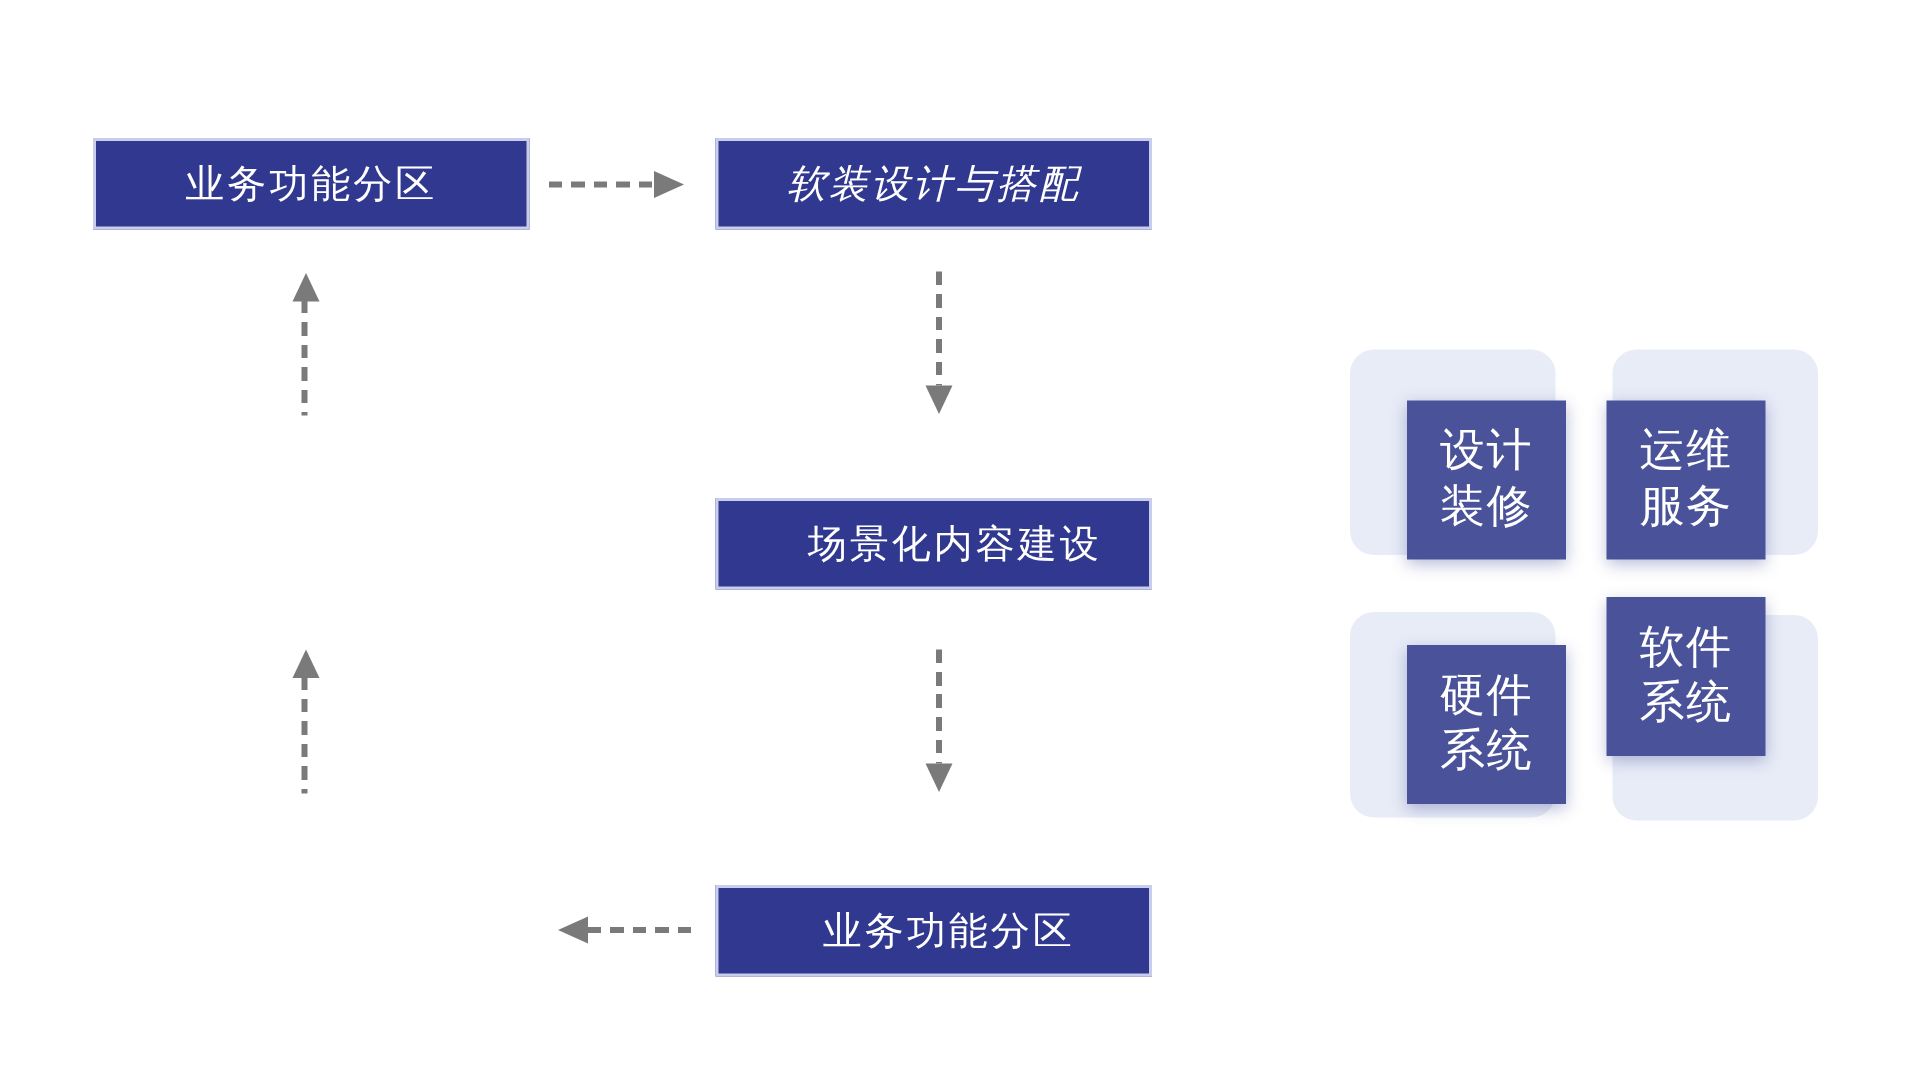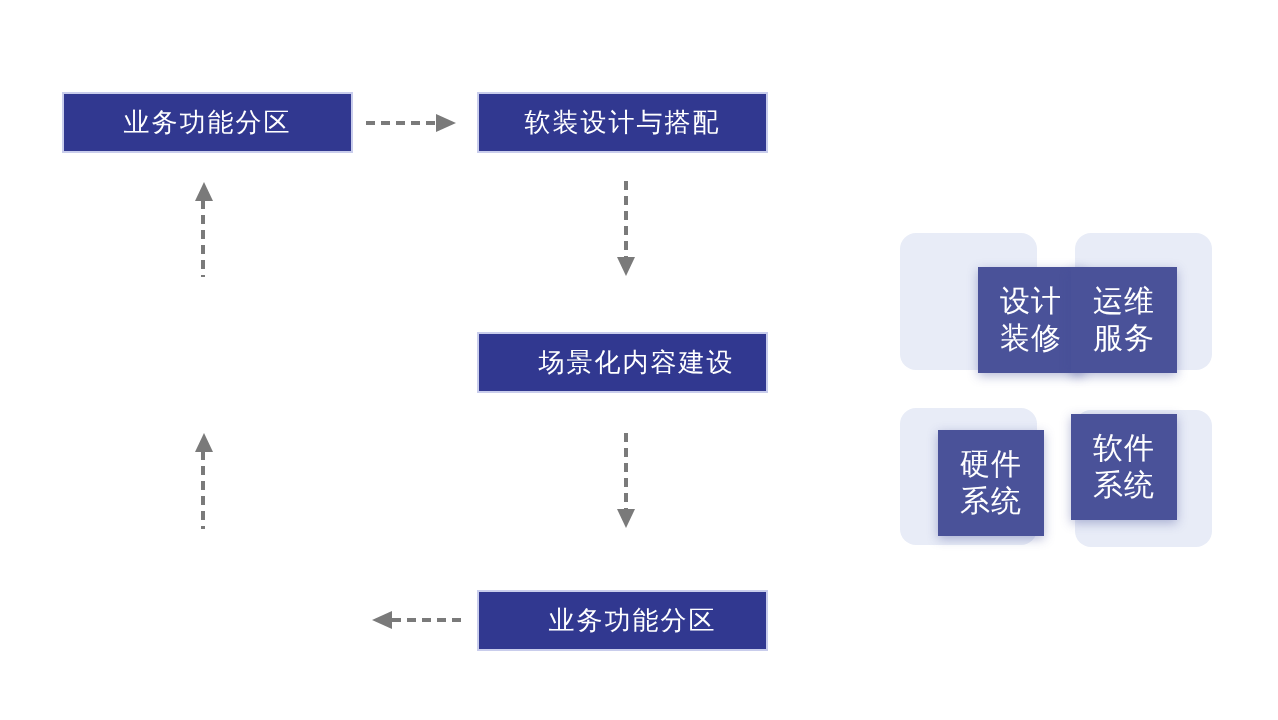--- a/index.html
+++ b/index.html
@@ -25,21 +25,21 @@
     border: 2px solid var(--flow-box-border, #c9cdec);
     color: var(--flow-box-text, #ffffff);
     display: flex;
     align-items: center;
     justify-content: center;
     font-size: 26px;
     letter-spacing: 2px;
     white-space: nowrap;
   }
   #box-1 { left: 62px;  top: 92px;  }
-  #box-2 { left: 477px; top: 92px;  }
+  #box-2 { left: 477px; top: 92px; font-style: italic;  }
   #box-3 { left: 62px;  top: 332px; }
   #box-4 { left: 477px; top: 332px; padding-left: 28px; }
   #box-5 { left: 62px;  top: 590px; }
   #box-6 { left: 477px; top: 590px; padding-left: 20px; }
 
   
   .dash-h {
     position: absolute; height: 4px;
     background: repeating-linear-gradient(90deg, var(--arrow, #7a7a7a) 0 9px, transparent 9px 15px);
   }
@@ -95,24 +95,24 @@
     color: var(--grid-text, #ffffff);
     display: flex;
     flex-direction: column;
     align-items: center;
     justify-content: center;
     font-size: 30px;
     line-height: 1.22;
     letter-spacing: 1px;
     box-shadow: 0 3px 10px rgba(64, 74, 150, 0.38);
   }
-  .dk-tl { left: 38px;  top: 34px; margin-left: 40px;  }
+  .dk-tl { left: 38px;  top: 34px;  }
   .dk-tr { left: 171px; top: 34px;  }
   .dk-bl { left: 38px;  top: 165px; margin-top: 32px; }
-  .dk-br { left: 171px; top: 165px; margin-top: 16px; }
+  .dk-br { left: 171px; top: 165px; }
 </style>
 </head>
 <body>
 
 <div class="canvas">
 
   <div class="flowbox" id="box-1">业务功能分区</div>
   <div class="flowbox" id="box-2">软装设计与搭配</div>
   <div class="flowbox" id="box-4">场景化内容建设</div>
   <div class="flowbox" id="box-6">业务功能分区</div>

